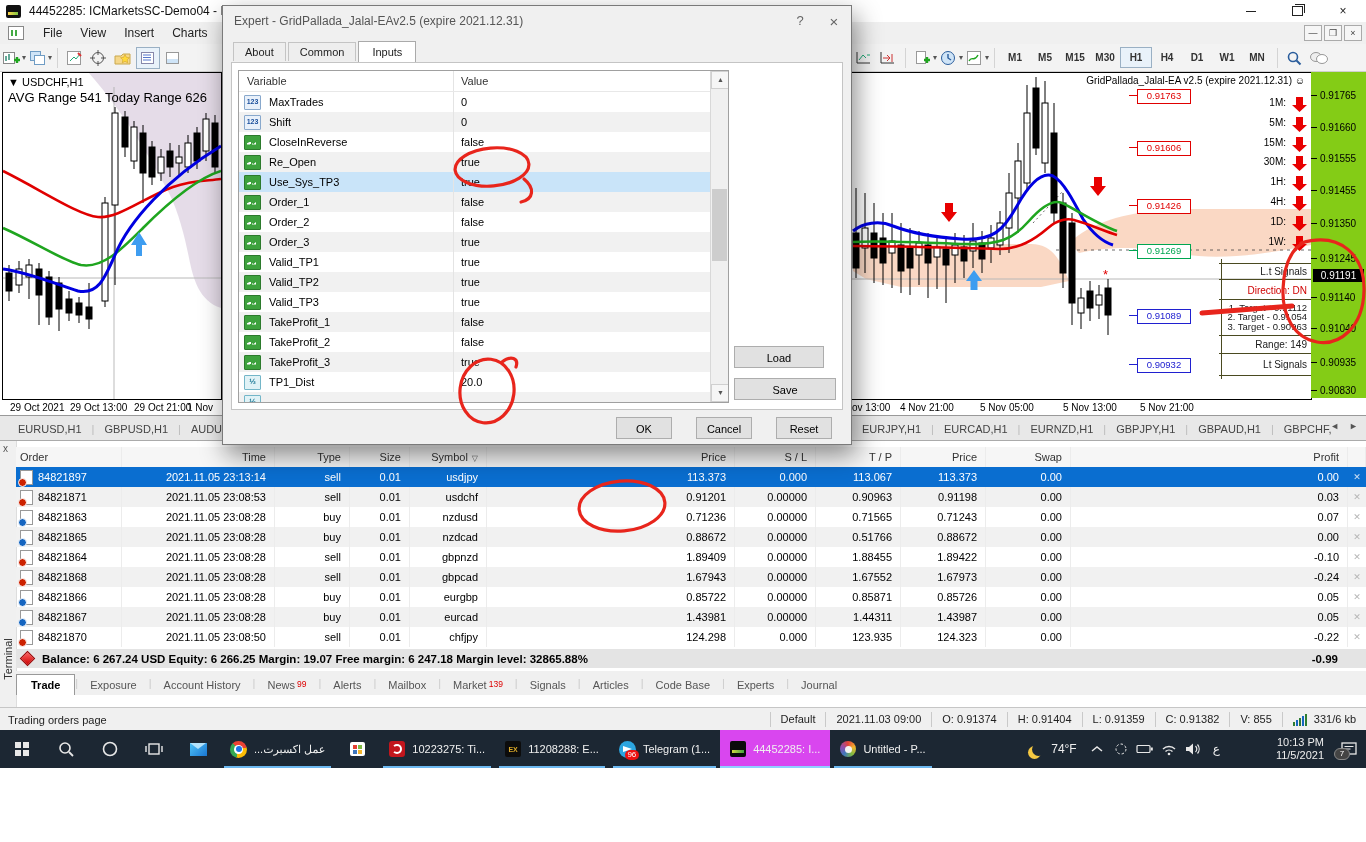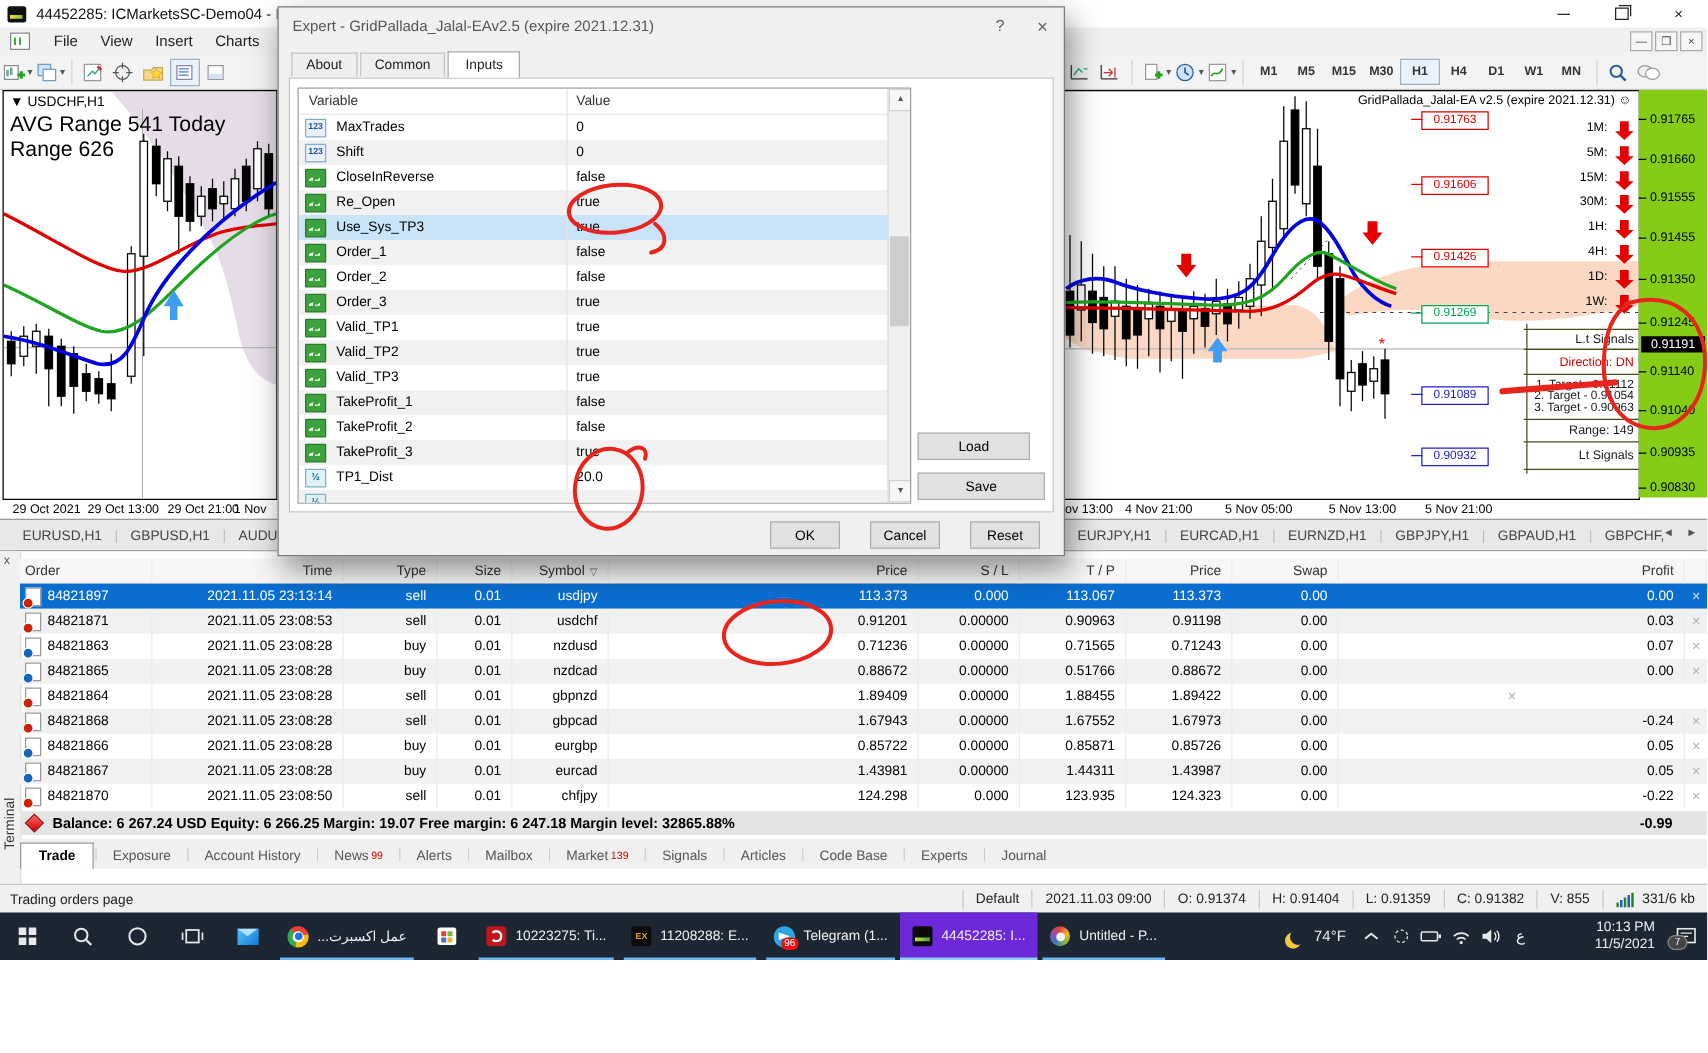--- a/index.html
+++ b/index.html
@@ -27,21 +27,21 @@
   .tb-ico{width:22px;height:20px;margin:0 1px;display:flex;align-items:center;justify-content:center;}
   .tb-caret{font-size:8px;color:#555;margin-left:-2px;}
   .tf-btn{min-width:26px;height:19px;line-height:19px;text-align:center;font-size:10px;font-weight:bold;color:#333;padding:0 2px;}
   .tf-btn.active{border:1px solid #9ab0c4;background:#e9f2fa;}
   .tb-right{position:absolute;left:852px;top:0;height:27px;display:flex;align-items:center;}
 
   
   .chart-left{left:2px;top:72px;width:220px;height:343px;}
   .chart-left .plot{position:absolute;left:0;top:0;width:218px;height:326px;border:1px solid #000;background:#fff;}
   .chart-title{position:absolute;left:5px;top:3px;font-size:11px;color:#000;z-index:5;}
-  .chart-sub{position:absolute;left:5px;top:17px;font-size:17px;color:#000;z-index:5;}
+  .chart-sub{position:absolute;left:5px;top:17px;font-size:13px;color:#000;z-index:5;}
   .axis-label{position:absolute;font-size:10px;color:#000;top:330px;white-space:nowrap;}
   .chart-right{left:600px;top:72px;width:766px;height:343px;}
   .chart-right .plot{position:absolute;left:0;top:0;width:710px;height:326px;border:1px solid #000;background:#fff;}
   .ea-label{position:absolute;right:6px;top:2px;font-size:10px;color:#000;z-index:6;}
   .scale{position:absolute;left:711px;top:0;width:55px;height:326px;background:#84cc16;}
   .scale-item{position:absolute;left:9px;font-size:10px;color:#000;}
   .scale-tick{position:absolute;left:0;width:6px;height:1px;background:#000;}
   .cur-price{position:absolute;left:2px;top:197px;width:51px;height:13px;background:#000;color:#fff;font-size:10px;line-height:13px;text-align:center;}
   .pbox{position:absolute;left:536px;width:52px;height:13px;border:1px solid;font-size:9.5px;line-height:12px;text-align:center;background:#fff;z-index:5;}
   .pbox .tick{position:absolute;right:100%;top:5px;width:9px;height:1px;background:currentColor;}
@@ -93,21 +93,21 @@
   
   .statusbar{left:0;top:707px;width:1366px;height:23px;background:#f0f0f0;border-top:1px solid #c6c6c6;display:flex;align-items:center;font-size:11px;color:#222;}
   .status-left{padding-left:8px;flex:1;}
   .status-seg{padding:0 10px;border-left:1px solid #c9c9c9;height:15px;line-height:15px;white-space:nowrap;display:flex;align-items:center;gap:5px;}
 
   
   .taskbar{left:0;top:730px;width:1366px;height:38px;background:#1c2733;display:flex;align-items:center;color:#eee;}
   .tk-btn{width:44px;height:38px;display:flex;align-items:center;justify-content:center;flex:none;}
   .tk-app{height:38px;display:flex;align-items:center;gap:7px;padding:0 10px;font-size:11px;color:#f0f0f0;flex:none;position:relative;}
   .tk-app.underline::after{content:'';position:absolute;left:4px;right:4px;bottom:0;height:2px;background:#6cb8f0;}
-  .tk-app.active{background:#6d28d9;}
+  .tk-app.active{background:#d946ef;}
   .tk-app.active::after{content:'';position:absolute;left:0;right:0;bottom:0;height:2px;background:#8fd0ff;}
   .win-logo{width:14px;height:14px;position:relative;}
   .win-logo::before,.win-logo::after{content:'';position:absolute;width:6px;height:6px;background:#e8e8e8;}
   .win-logo::before{left:0;top:0;box-shadow:8px 0 0 #e8e8e8;}
   .win-logo::after{left:0;top:8px;box-shadow:8px 0 0 #e8e8e8;}
   .chrome-ico{width:17px;height:17px;border-radius:50%;background:conic-gradient(from -45deg,#ea4335 0 120deg,#fbbc05 120deg 240deg,#34a853 240deg 360deg);position:relative;flex:none;}
   .chrome-ico i{position:absolute;inset:4px;background:#fff;border-radius:50%;}
   .chrome-ico i i{position:absolute;inset:1.5px;background:#1a73e8;}
   .store-ico{width:15px;height:14px;background:#fff;border-radius:2px;position:relative;flex:none;}
   .store-ico::after{content:'';position:absolute;left:3px;top:3px;width:4px;height:4px;background:#e34133;box-shadow:5px 0 0 #7db942,0 5px 0 #3f76bd,5px 5px 0 #f2b32c;}
@@ -662,20 +662,21 @@
           </span>
           <span class="oc">2021.11.05 23:08:28</span>
           <span class="oc">sell</span>
           <span class="oc">0.01</span>
           <span class="oc">gbpnzd</span>
           <span class="oc">1.89409</span>
           <span class="oc">0.00000</span>
           <span class="oc">1.88455</span>
           <span class="oc">1.89422</span>
           <span class="oc">0.00</span>
+          <span class="oc">-0.10</span>
           <span class="row-x" style="color: rgb(181, 181, 181);">✕</span>
         </div>
         <div class="orow">
           <span class="oc first">
             <span class="doc-ico" style="--dot: #cc2200;"></span>
             <span>84821868</span>
           </span>
           <span class="oc">2021.11.05 23:08:28</span>
           <span class="oc">sell</span>
           <span class="oc">0.01</span>

